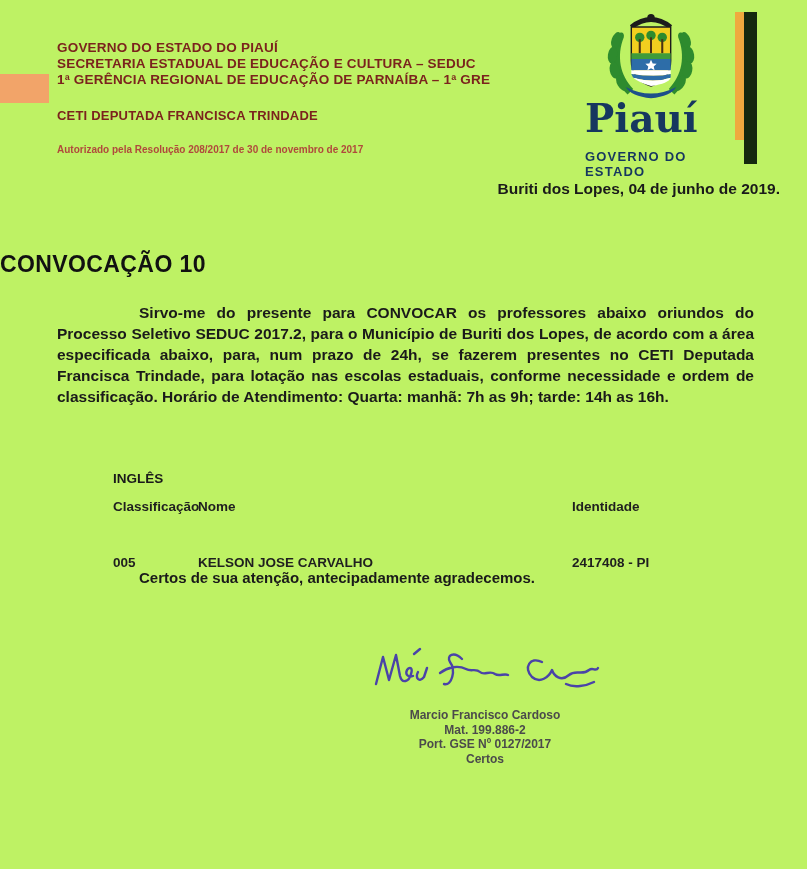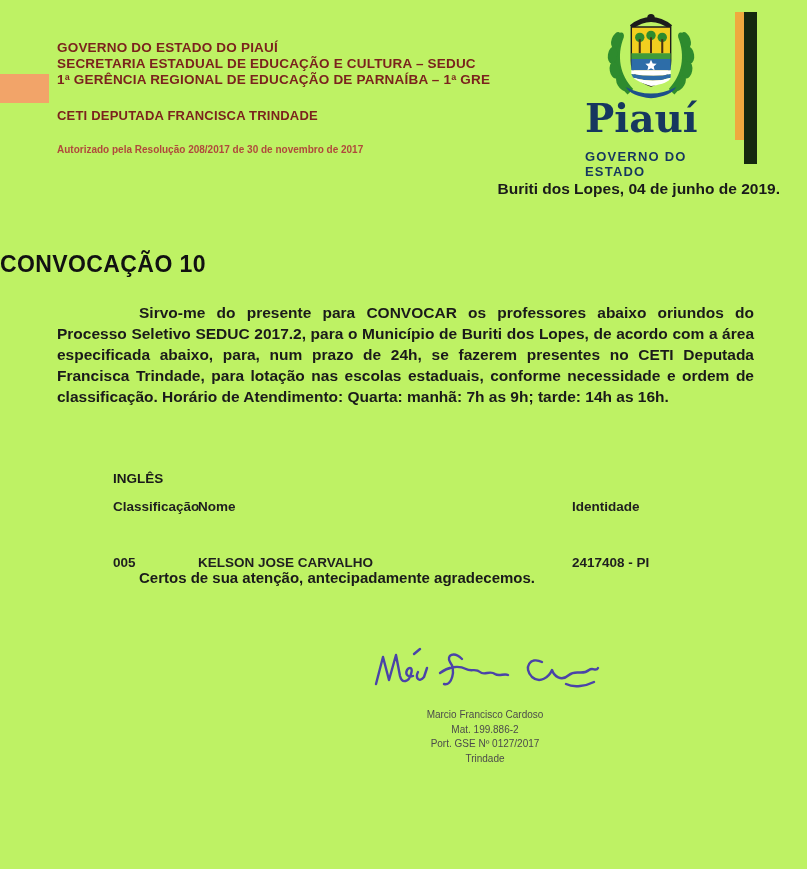--- a/index.html
+++ b/index.html
@@ -95,21 +95,21 @@
   .c-name  { left: 198px; }
   .c-ident { left: 572px; }
   
   .closing {
     position: absolute; left: 139px; top: 569px;
     font-size: 15px; color: #1a1a1a; font-weight: 600;
   }
   
   .sig-hand { position: absolute; left: 370px; top: 644px; }
   .sig-block { position: absolute; left: 340px; top: 708px; width: 290px; text-align: center; }
-  .sig-line { font-size: 10px; font-weight: 400; color: #4b4b4b; line-height: 14.5px; }
+  .sig-line { font-size: 12px; font-weight: 700; color: #4b4b4b; line-height: 14.5px; }
 </style>
 </head>
 <body>
 
 <div class="page">
 
   <div class="orange-block"></div>
 
   <div class="org-block">
     <div class="org-line">GOVERNO DO ESTADO DO PIAUÍ</div>
@@ -197,16 +197,16 @@
 
       <path d="M172,18 C160,12 153,24 162,33 C170,40 179,33 182,26 C184,32 191,38 199,31 C206,25 212,32 219,26 C223,23 226,28 228,24"></path>
       <path d="M196,40 C204,44 216,42 224,38"></path>
     </g>
   </svg>
 
   <div class="sig-block">
     <div class="sig-line">Marcio Francisco Cardoso</div>
     <div class="sig-line">Mat. 199.886-2</div>
     <div class="sig-line">Port. GSE Nº 0127/2017</div>
-    <div class="sig-line">Trindade</div>
+    <div class="sig-line">Certos</div>
   </div>
 
 </div>
 
 </body></html>

